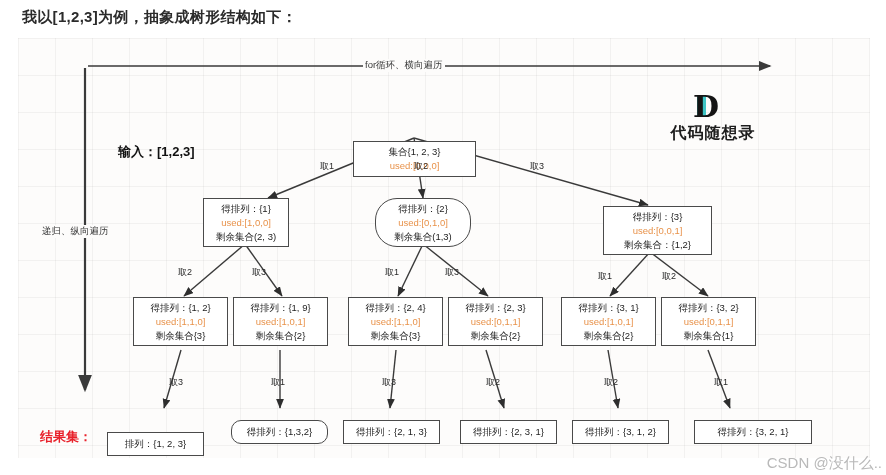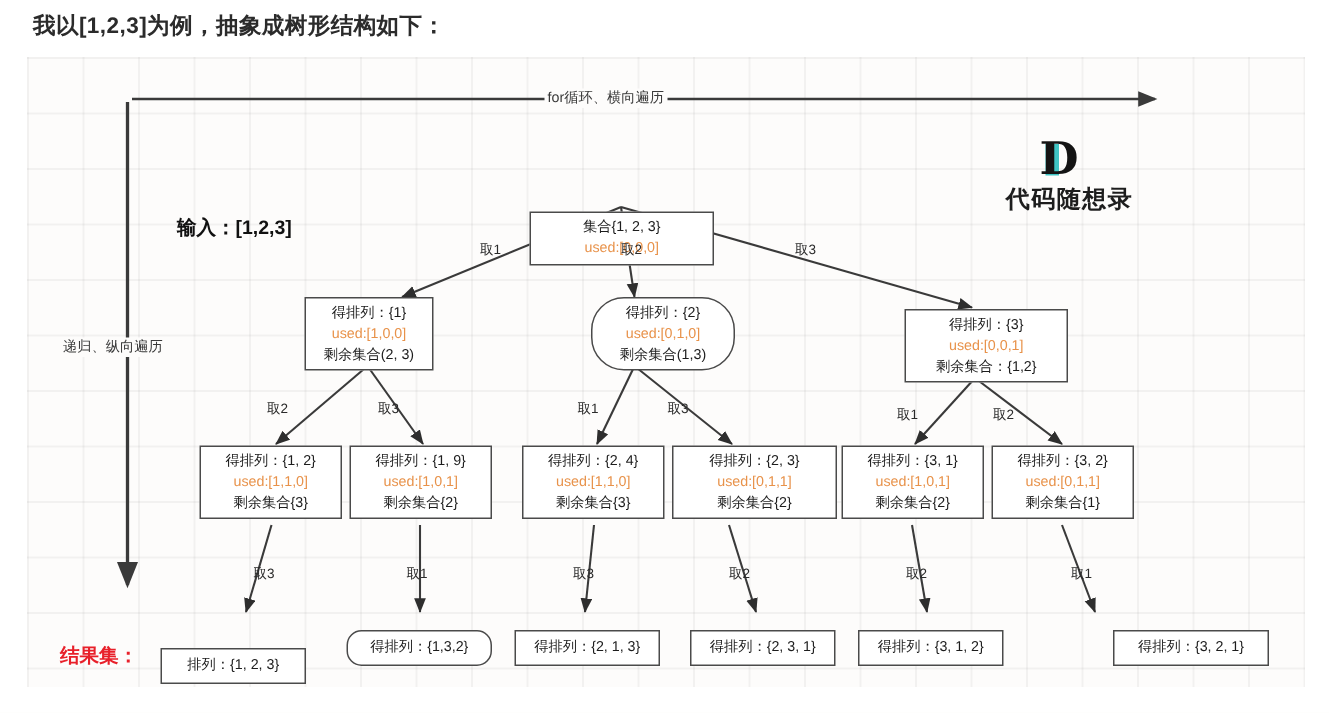--- a/index.html
+++ b/index.html
@@ -182,21 +182,21 @@
 
     <div class="edge-label" style="left:302px;top:122px;">取1</div>
     <div class="edge-label" style="left:396px;top:122px;">取2</div>
     <div class="edge-label" style="left:512px;top:122px;">取3</div>
 
     <div class="node" style="left:185px;top:160px;width:86px;">
       <div>得排列：{1}</div>
       <div class="used">used:[1,0,0]</div>
       <div>剩余集合(2, 3)</div>
     </div>
-    <div class="node" style="left:376px;top:160px;width:96px;border-radius:22px;">
+    <div class="node" style="left:357px;top:160px;width:96px;border-radius:22px;">
       <div>得排列：{2}</div>
       <div class="used">used:[0,1,0]</div>
       <div>剩余集合(1,3)</div>
     </div>
     <div class="node" style="left:585px;top:168px;width:109px;">
       <div>得排列：{3}</div>
       <div class="used">used:[0,0,1]</div>
       <div>剩余集合：{1,2}</div>
     </div>
 
@@ -215,21 +215,21 @@
     <div class="node" style="left:215px;top:259px;width:95px;">
       <div>得排列：{1, 9}</div>
       <div class="used">used:[1,0,1]</div>
       <div>剩余集合{2}</div>
     </div>
     <div class="node" style="left:330px;top:259px;width:95px;">
       <div>得排列：{2, 4}</div>
       <div class="used">used:[1,1,0]</div>
       <div>剩余集合{3}</div>
     </div>
-    <div class="node" style="left:430px;top:259px;width:110px;">
+    <div class="node" style="left:430px;top:259px;width:95px;">
       <div>得排列：{2, 3}</div>
       <div class="used">used:[0,1,1]</div>
       <div>剩余集合{2}</div>
     </div>
     <div class="node" style="left:543px;top:259px;width:95px;">
       <div>得排列：{3, 1}</div>
       <div class="used">used:[1,0,1]</div>
       <div>剩余集合{2}</div>
     </div>
     <div class="node" style="left:643px;top:259px;width:95px;">
@@ -253,20 +253,21 @@
     </div>
     <div class="node leaf" style="left:325px;top:382px;width:97px;">
       <div>得排列：{2, 1, 3}</div>
     </div>
     <div class="node leaf" style="left:442px;top:382px;width:97px;">
       <div>得排列：{2, 3, 1}</div>
     </div>
     <div class="node leaf" style="left:554px;top:382px;width:97px;">
       <div>得排列：{3, 1, 2}</div>
     </div>
-    <div class="node leaf" style="left:676px;top:382px;width:104px;margin-left:48px;">
+    <div class="node leaf" style="left:676px;top:382px;width:118px;">
       <div>得排列：{3, 2, 1}</div>
     </div>
 
   </div>
 
+  <div class="watermark">CSDN @没什么..</div>
 
 </div>
 
 </body></html>

